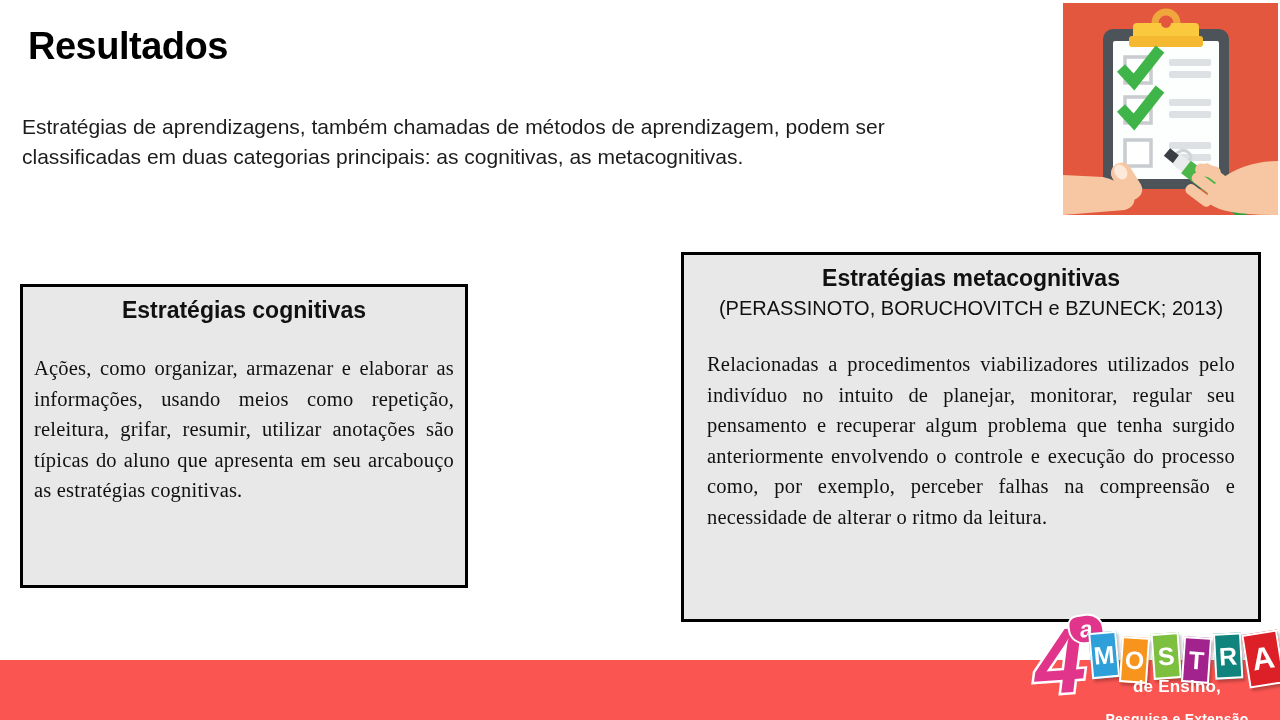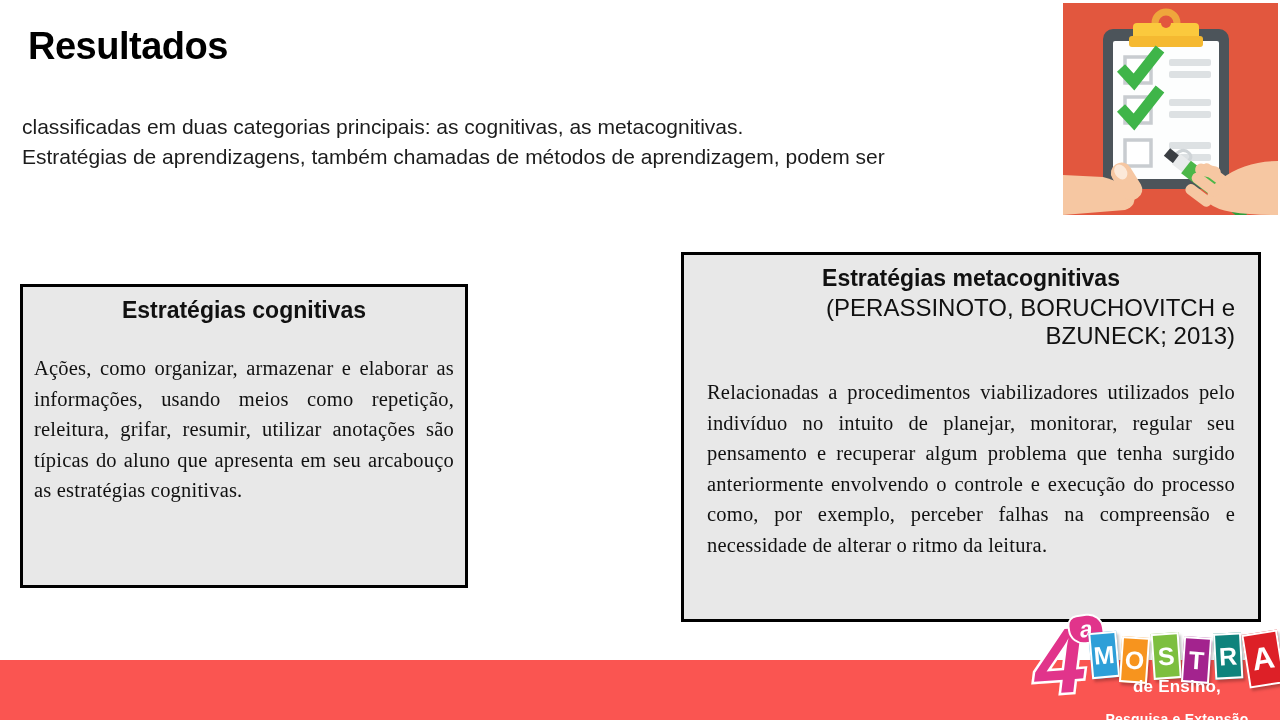--- a/index.html
+++ b/index.html
@@ -14,21 +14,21 @@
   }
   .intro { position:absolute; left:22px; top:112px; font-size:21px; line-height:30px; color:#1c1c1c; }
   .illu { position:absolute; left:1063px; top:3px; width:215px; height:212px; }
 
   .sbox {
     position:absolute; background:#E8E8E8; border:3px solid #000; color:#111;
   }
   .sbox.cog  { left:20px;  top:284px; width:448px; height:304px; padding:8px 11px; }
   .sbox.meta { left:681px; top:252px; width:580px; height:370px; padding:8px 23px; }
   .sbox-title { text-align:center; font-weight:bold; font-size:23px; line-height:31px; }
-  .sbox-cite  { text-align:right; font-size:24px; line-height:28px; }
+  .sbox-cite  { text-align:center; font-size:20px; line-height:28px; }
   .sbox-body  { margin-top:27px; font-size:20.5px; line-height:30.5px; text-align:justify; letter-spacing:0.2px;font-family:Liberation Serif, serif; }
 
   .footer-bar { position:absolute; left:0; top:660px; width:1280px; height:60px; }
 
   .logo { position:absolute; left:1026px; top:612px; width:254px; height:108px; }
   .logo-4 { position:absolute; left:0; top:-4px; width:90px; height:100px; }
   .ord-blob {
     position:absolute; left:42px; top:2px; width:36px; height:30px;
     background:#E1348B; border:2px solid #fff; border-radius:10px 16px 4px 16px;
     transform:rotate(-8deg);
@@ -54,22 +54,22 @@
   }
   .logo-sub .l1 { font-size:17px; }
   .logo-sub .l2 { font-size:14px;margin-top:16px; }
 </style>
 </head>
 <body>
 
 <div class="slide-title">Resultados</div>
 
 <div class="intro">
+  <div>Estratégias de aprendizagens, também chamadas de métodos de aprendizagem, podem ser</div>
   <div>classificadas em duas categorias principais: as cognitivas, as metacognitivas.</div>
-  <div>Estratégias de aprendizagens, também chamadas de métodos de aprendizagem, podem ser</div>
 </div>
 
 <svg class="illu" viewBox="0 0 215 212" aria-hidden="true">
   <rect x="0" y="0" width="215" height="212" fill="#E2573E"></rect>
 
   <g>
     <circle cx="103" cy="20" r="11" fill="none" stroke="#EFA63C" stroke-width="7"></circle>
     <rect x="40" y="26" width="126" height="160" rx="10" fill="#4C545A"></rect>
     <rect x="50" y="38" width="106" height="138" rx="2" fill="#FDFEFE"></rect>
     <rect x="70" y="20" width="66" height="18" rx="4" fill="#FBC93D"></rect>

